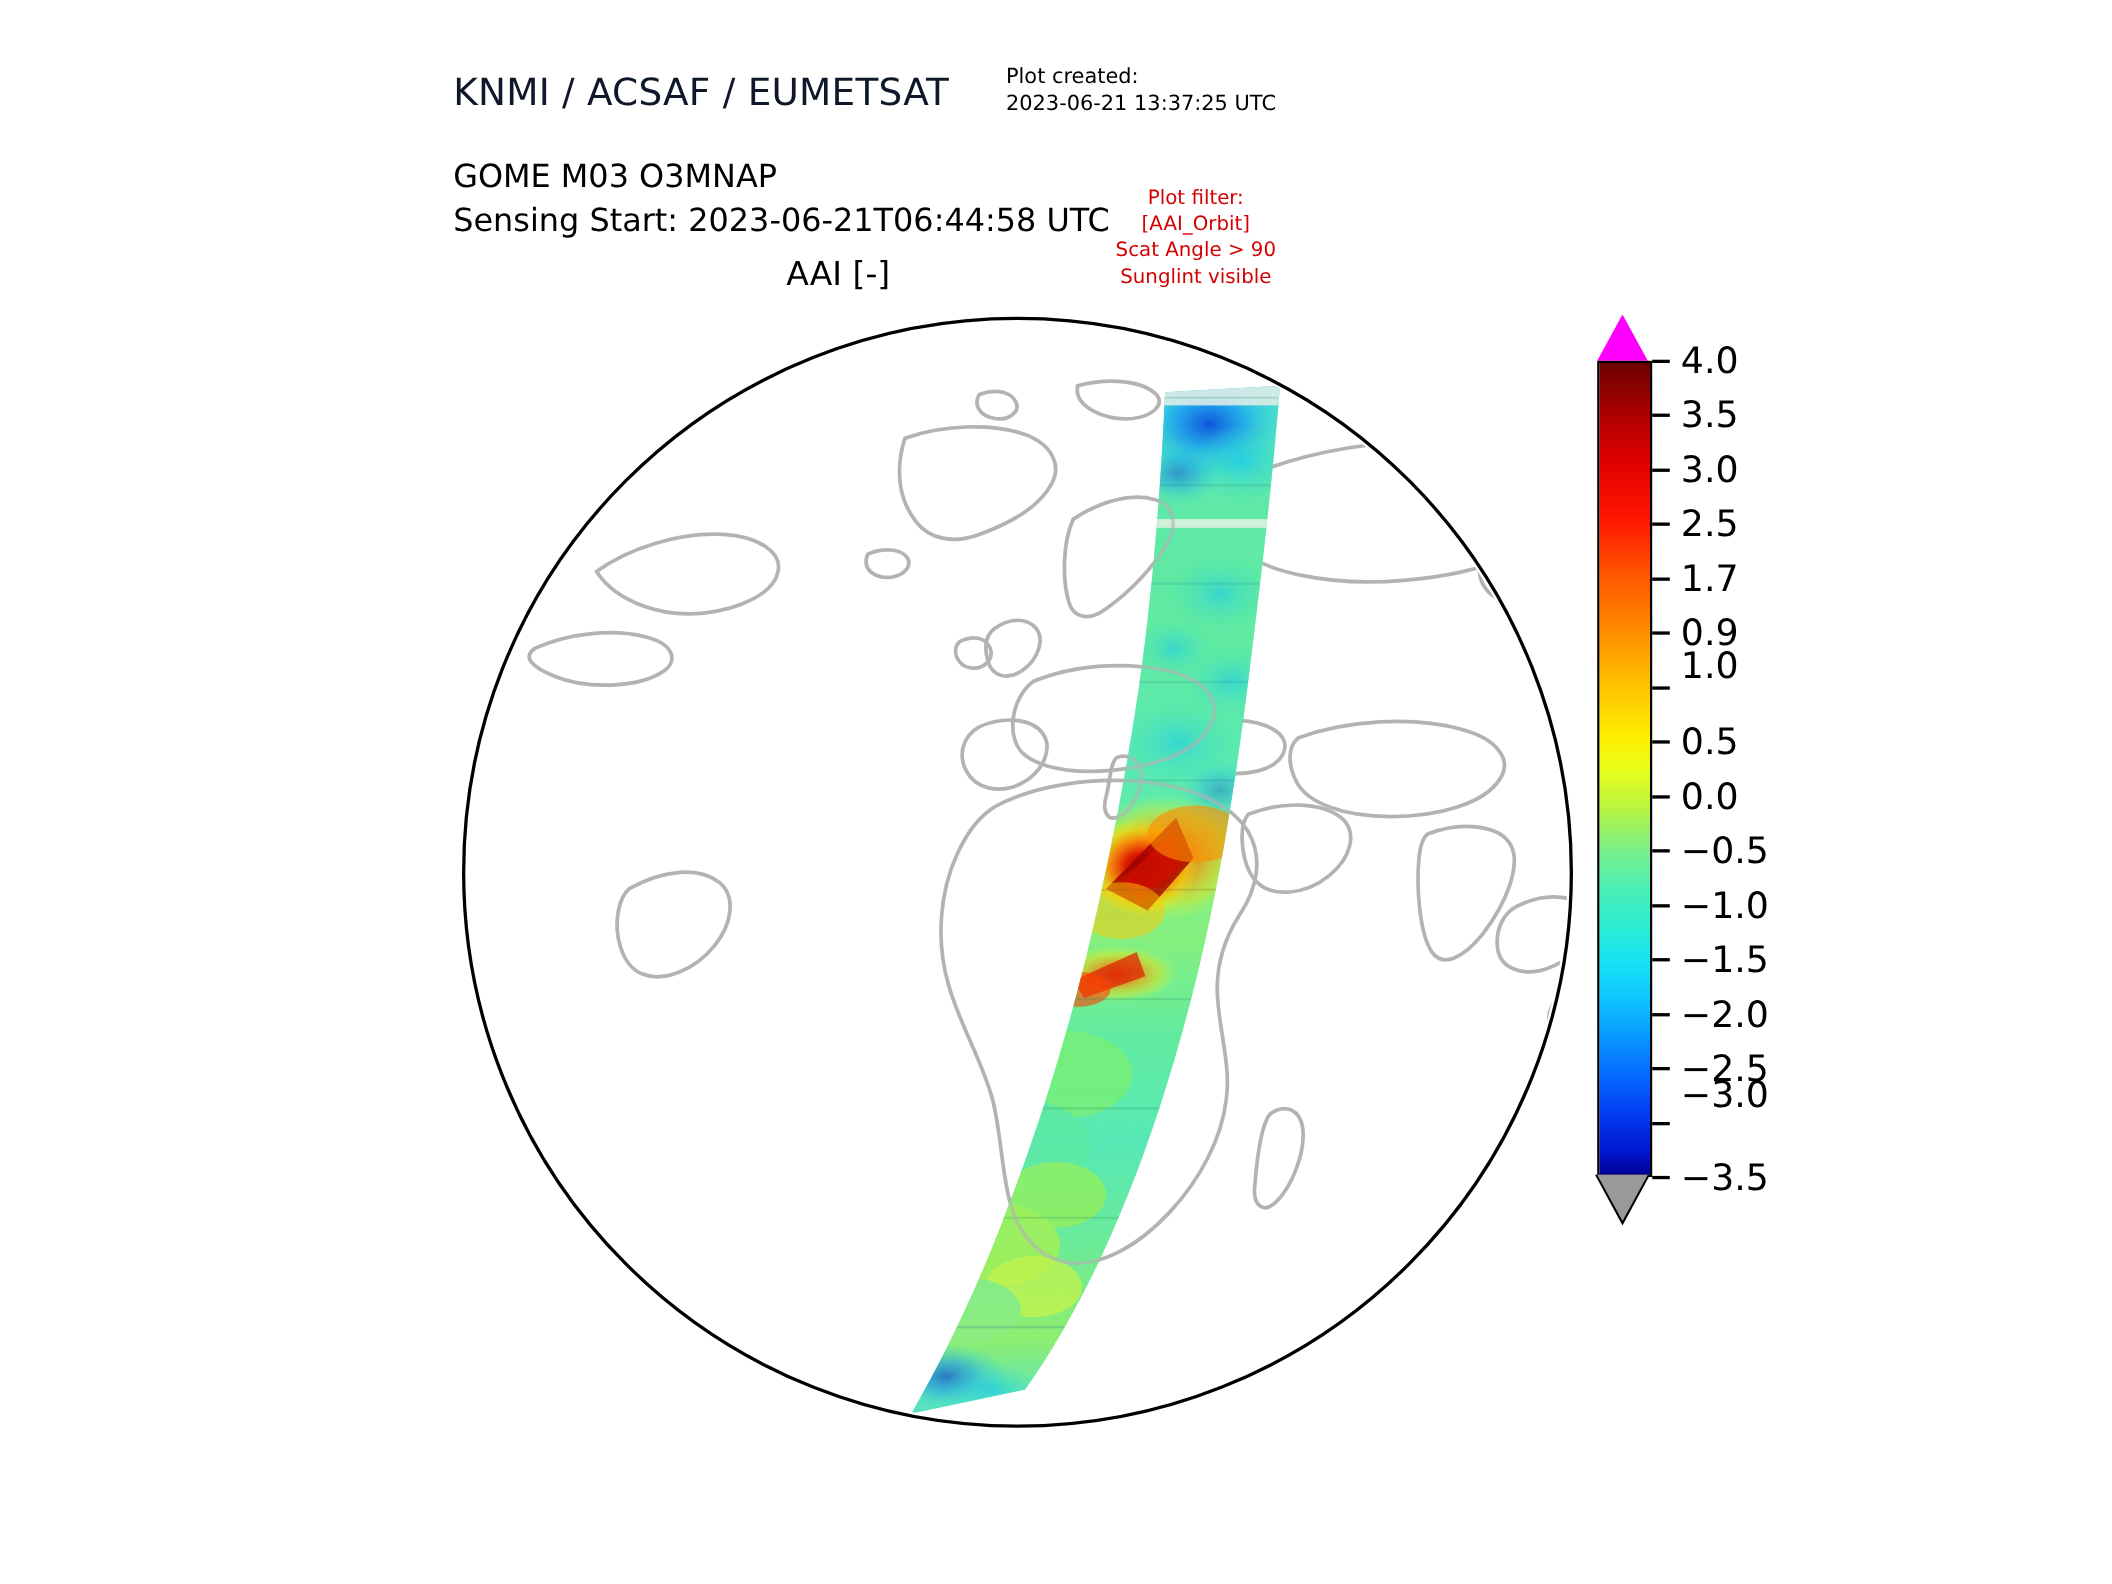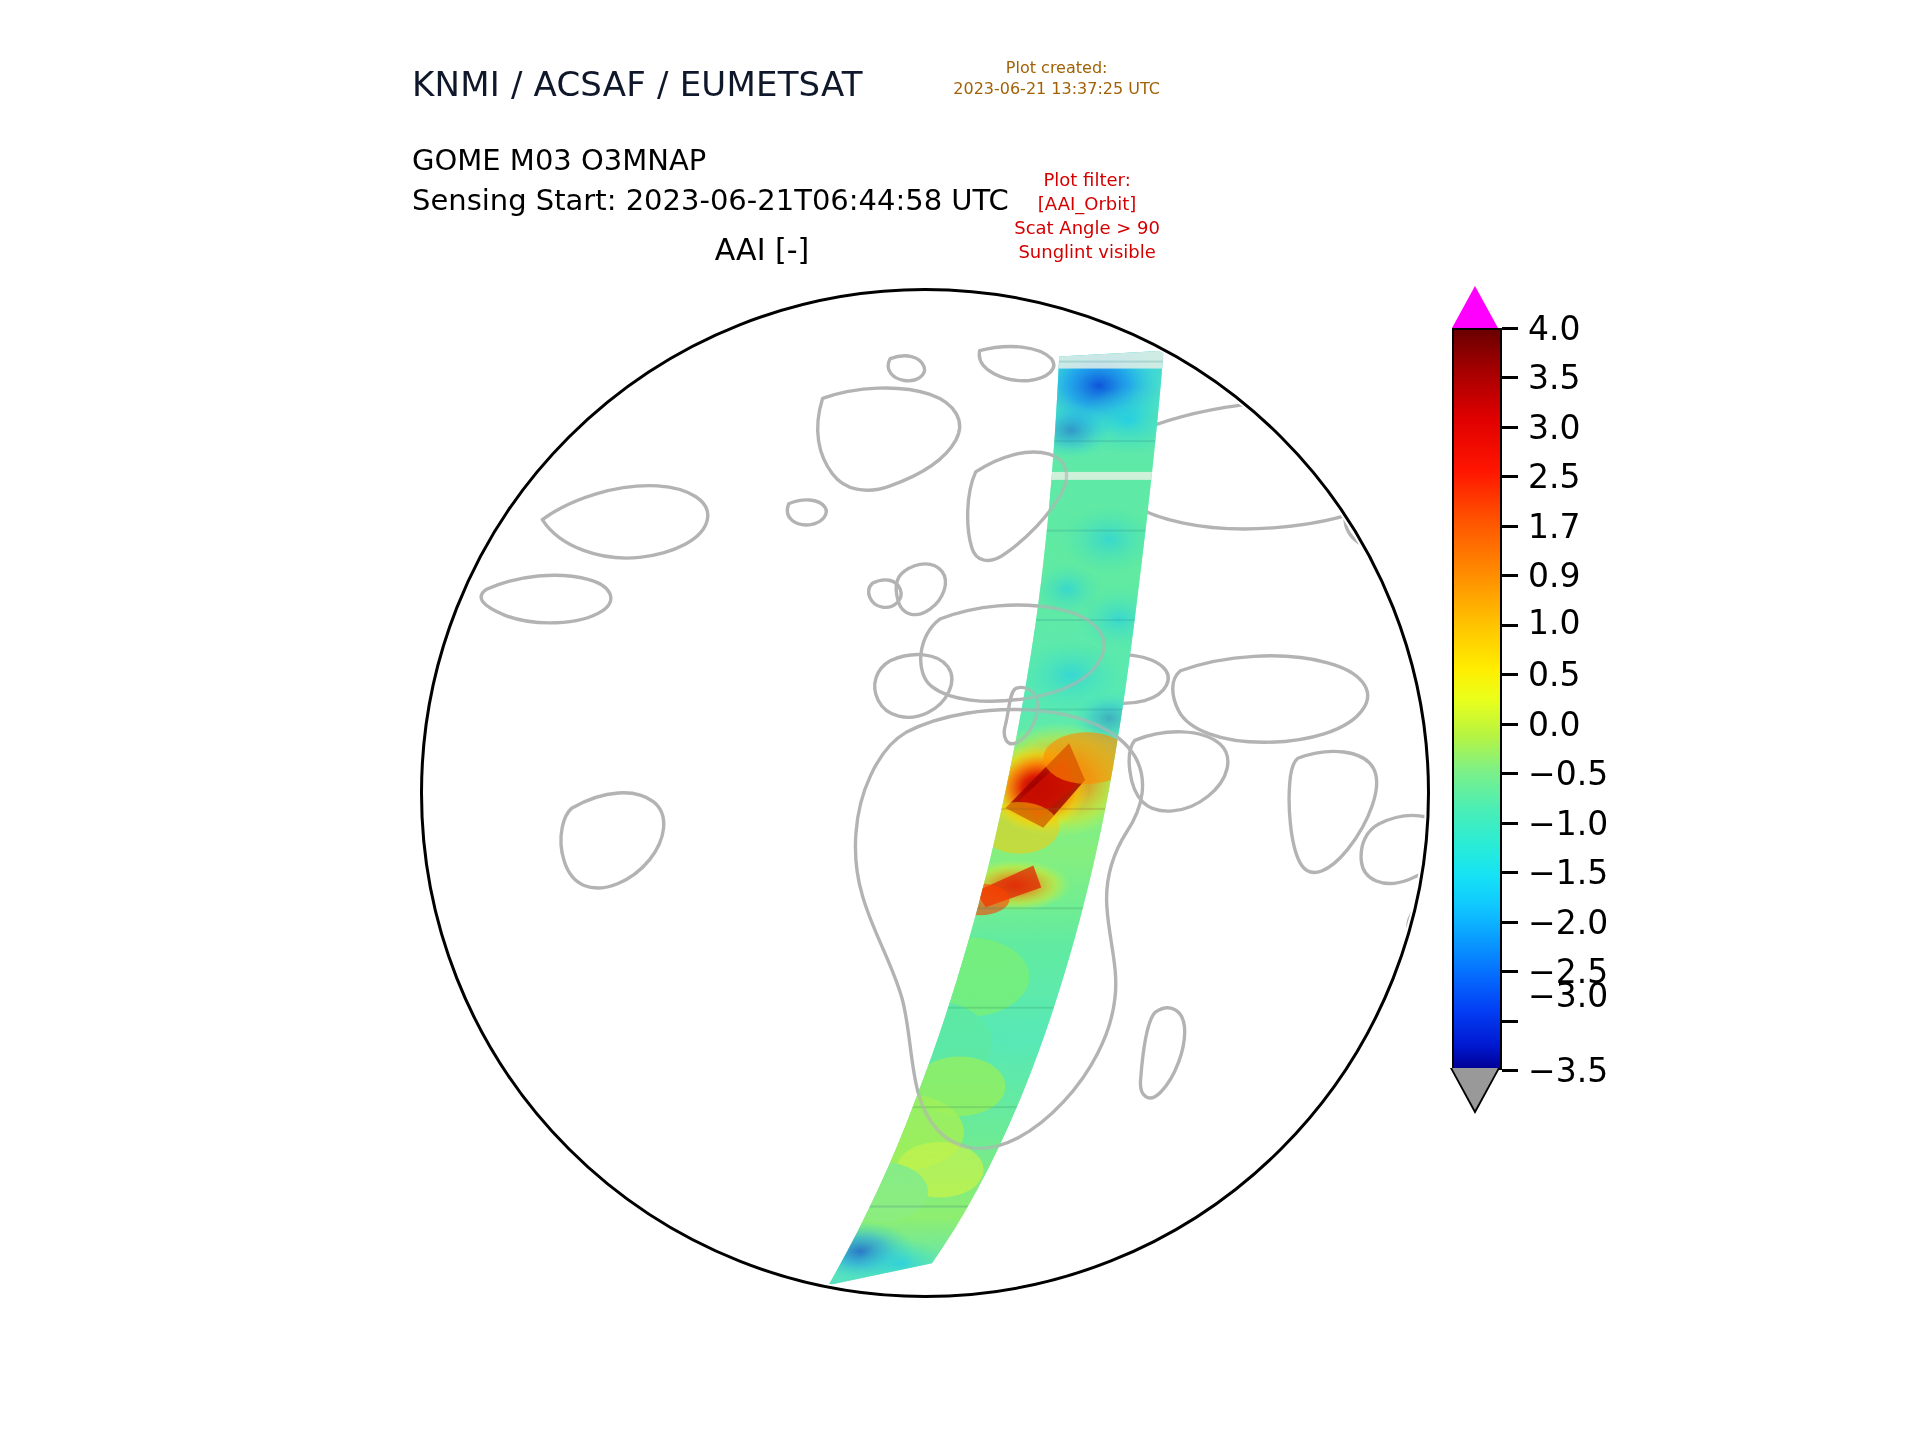--- a/index.html
+++ b/index.html
@@ -24,25 +24,25 @@
     font-size: 34px;
     color: #0f172a;
     white-space: nowrap;
     letter-spacing: 0.2px;
   }
 
   #plot-created-block {
     position: absolute;
     right: 760px;
     top: 57px;
-    text-align: center;
-    font-size: 16px;
+    text-align: left;
+    font-size: 19px;
     line-height: 1.32;
     white-space: nowrap;
-    color: #a16207;
+    color: #000000;
   }
   #plot-created-block .pc-line { display: block; }
 
   #product-block {
     position: absolute;
     left: 412px;
     top: 140px;
     font-size: 29px;
     line-height: 1.38;
     white-space: nowrap;
@@ -472,21 +472,21 @@
       <div class="cb-tick-label" style="top: 91.4691px;">3.5</div>
       <div class="cb-tick" style="top: 139.931px;"></div>
       <div class="cb-tick-label" style="top: 140.931px;">3.0</div>
       <div class="cb-tick" style="top: 189.4px;"></div>
       <div class="cb-tick-label" style="top: 190.4px;">2.5</div>
       <div class="cb-tick" style="top: 238.869px;"></div>
       <div class="cb-tick-label" style="top: 239.869px;">1.7</div>
       <div class="cb-tick" style="top: 288.331px;"></div>
       <div class="cb-tick-label" style="top: 289.331px;">0.9</div>
       <div class="cb-tick" style="top: 337.8px;"></div>
-      <div class="cb-tick-label" style="top: 336px;">1.0</div>
+      <div class="cb-tick-label" style="top: 319px;">1.0</div>
       <div class="cb-tick" style="top: 387.269px;"></div>
       <div class="cb-tick-label" style="top: 388.269px;">0.5</div>
       <div class="cb-tick" style="top: 436.731px;"></div>
       <div class="cb-tick-label" style="top: 437.731px;">0.0</div>
       <div class="cb-tick" style="top: 486.2px;"></div>
       <div class="cb-tick-label" style="top: 487.2px;">−0.5</div>
       <div class="cb-tick" style="top: 535.669px;"></div>
       <div class="cb-tick-label" style="top: 536.669px;">−1.0</div>
       <div class="cb-tick" style="top: 585.131px;"></div>
       <div class="cb-tick-label" style="top: 586.131px;">−1.5</div>

